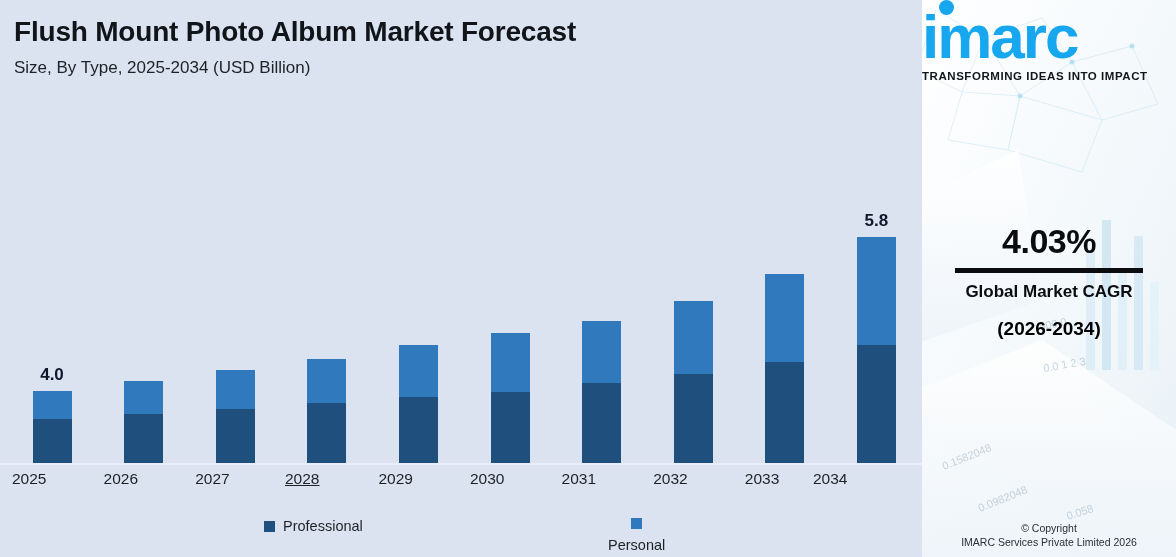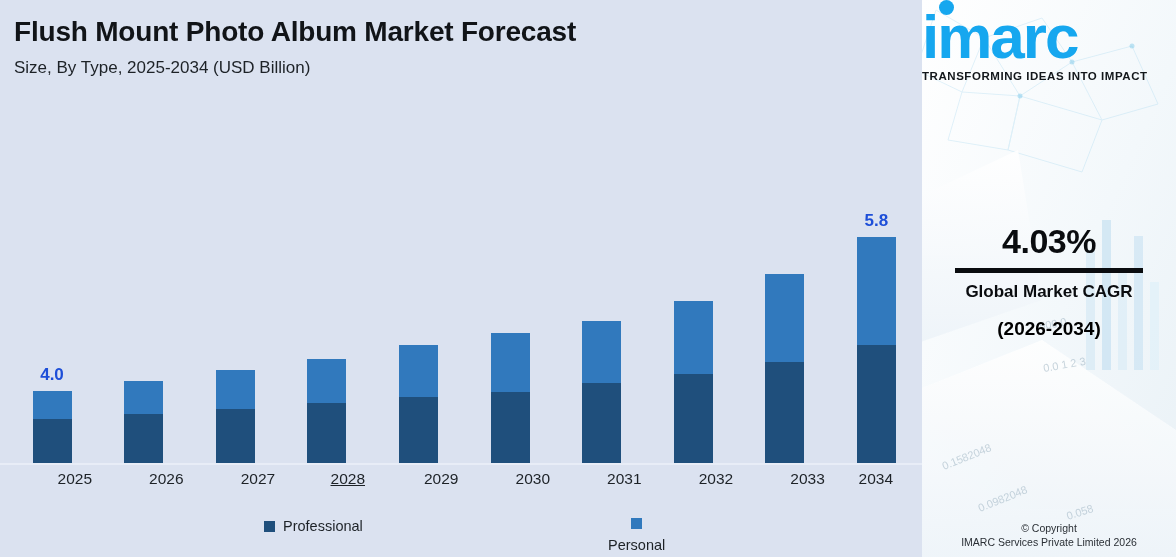--- a/index.html
+++ b/index.html
@@ -80,34 +80,34 @@
   }
   .seg-personal { background: #3179bd; }
   .seg-professional { background: #1f4f7c; }
 
   .bar-value {
     position: absolute;
     width: 100%;
     text-align: center;
     font-size: 17px;
     font-weight: bold;
-    color: #1d4ed8;
+    color: #0f172a;
     left: 0;
   }
 
   .x-labels {
     position: absolute;
     left: 0;
     top: 470px;
     width: 922px;
     height: 26px;
   }
   .x-label {
     position: absolute;
-    text-align: right;
+    text-align: left;
     font-size: 15.5px;
     color: #1d2227;
     top: 0;
   }
 
   .legend {
     position: absolute;
     left: 8px;
     top: 518px;
     width: 922px;

